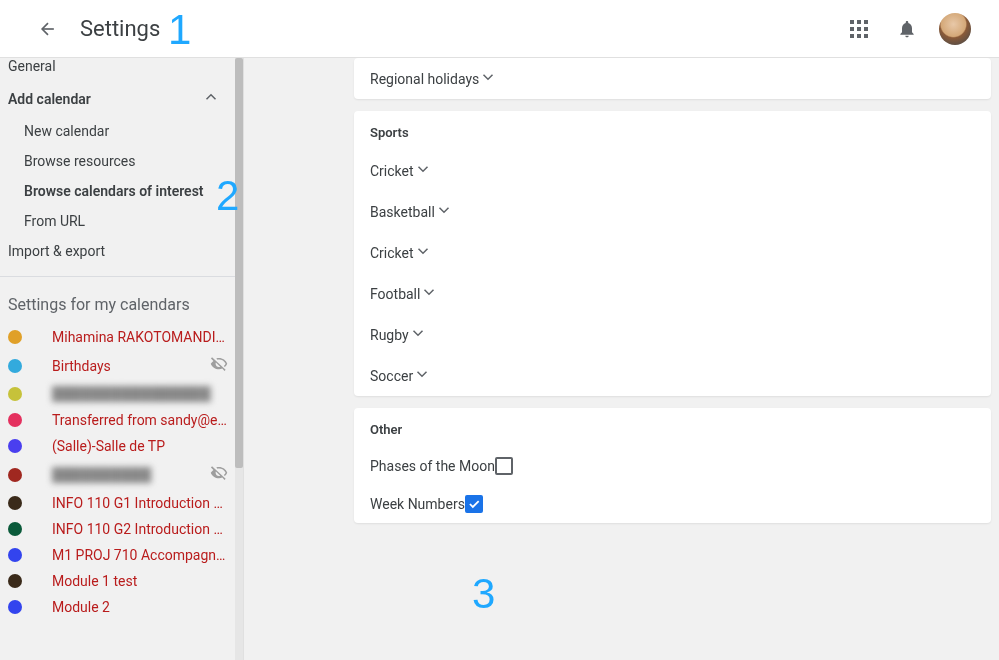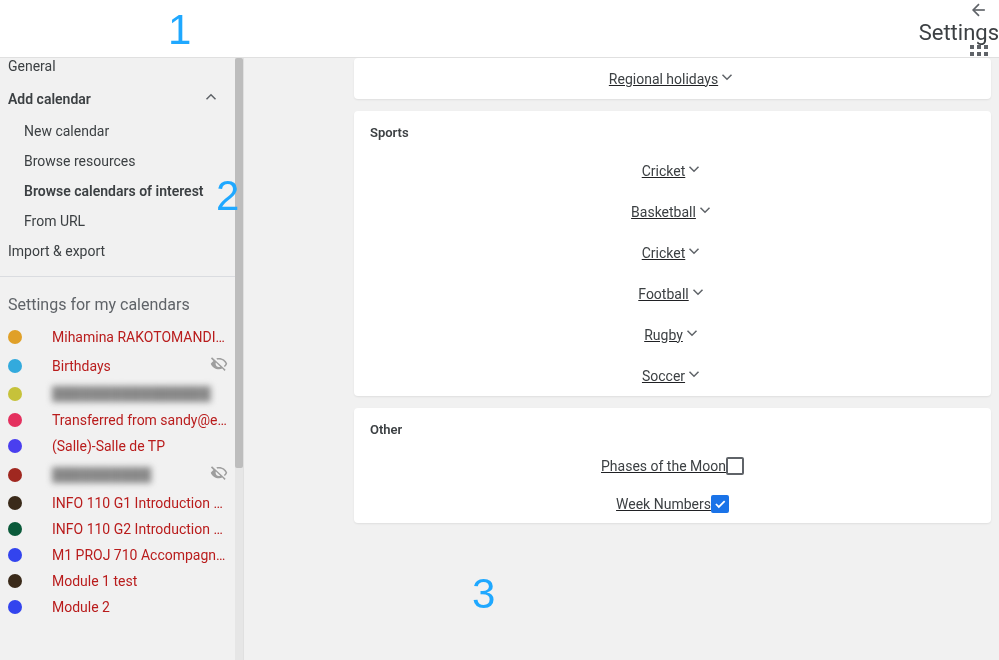--- a/index.html
+++ b/index.html
@@ -11,25 +11,24 @@
     background: #fff;
     width: 999px;
     height: 660px;
     overflow: hidden;
     position: relative;
   }
   
   .header {
     height: 58px;
     display: flex;
-    align-items: flex-end;
-    padding: 0 0;
+    align-items: center;
+    padding: 0 28px;
     border-bottom: 1px solid #e0e0e0;
     background: #fff;
-    flex-direction: column;
   }
   .back-btn {
     width: 40px; height: 40px;
     display: flex; align-items: center; justify-content: center;
     cursor: pointer;
     border-radius: 50%;
     color: #5f6368;
   }
   .title {
     font-size: 22px;
@@ -147,24 +146,23 @@
   }
   .card-header {
     font-size: 13px;
     font-weight: 600;
     color: #3c4043;
     padding: 14px 16px 10px 16px;
   }
   .row {
     display: flex;
     align-items: center;
-    justify-content: center;
+    justify-content: flex-start;
     padding: 10px 16px;
     cursor: pointer;
-    text-decoration: underline;
   }
   .row-label {
     font-size: 14px;
     color: #3c4043;
   }
   .checkbox {
     width: 18px; height: 18px;
     border: 2px solid #5f6368;
     border-radius: 2px;
     display: flex;

